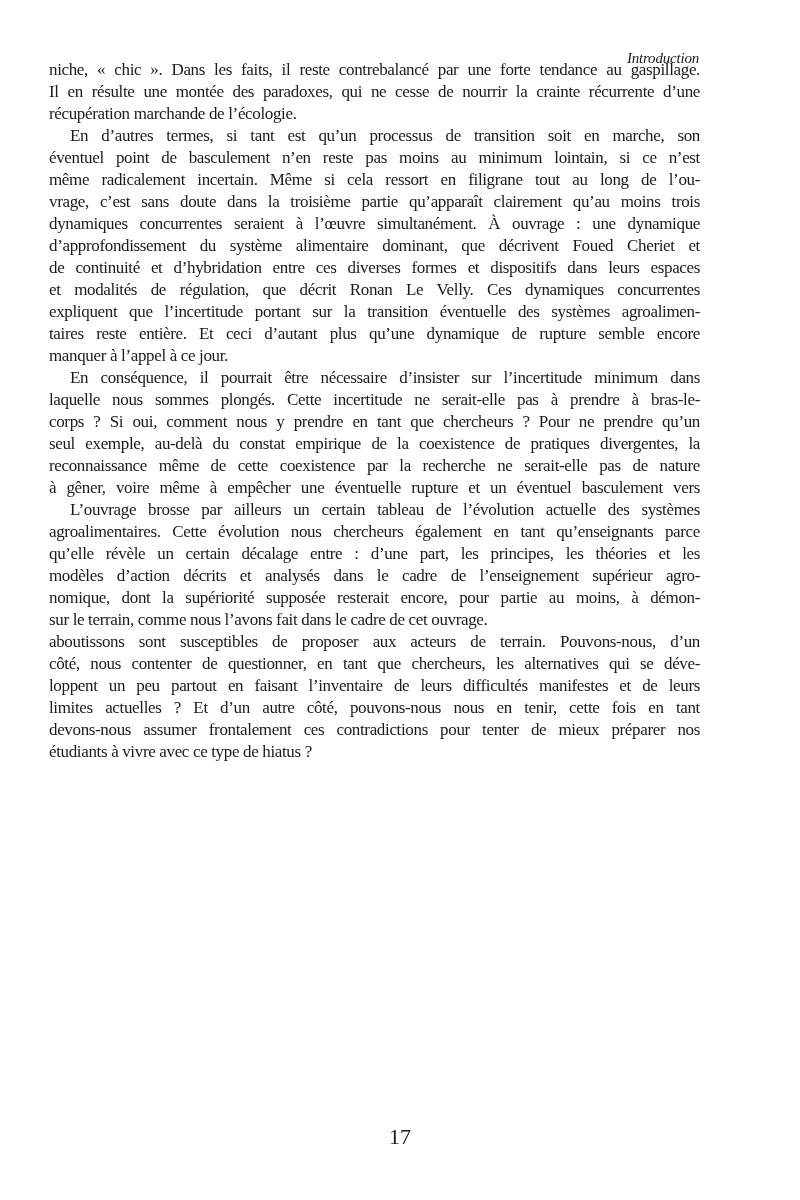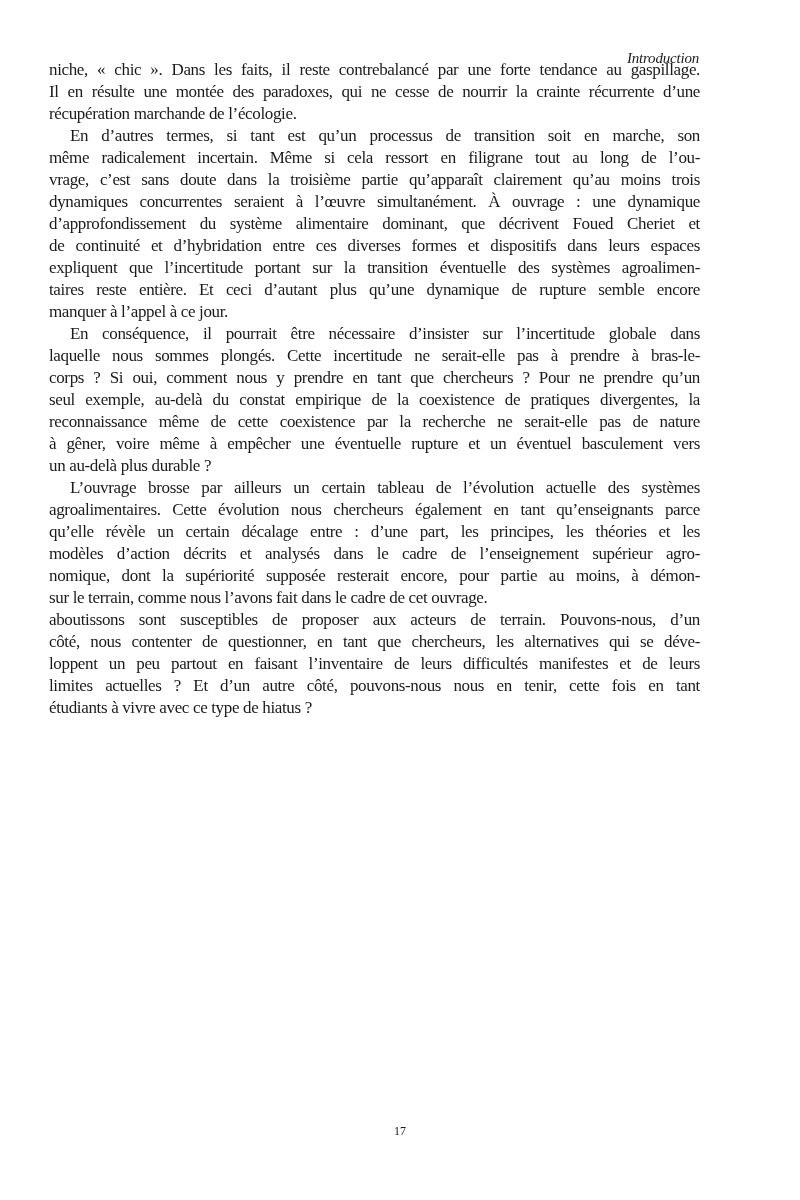--- a/index.html
+++ b/index.html
@@ -7,63 +7,65 @@
          font-family: "Liberation Serif", "DejaVu Serif", serif; color: #1a1a1a; }
   .running-head { position: absolute; top: 50px; right: 101px; font-style: italic;
                   font-size: 15px; letter-spacing: -0.2px; }
   .body { position: absolute; left: 49px; top: 59px; width: 651px; }
   .line { display: block; height: 22px; line-height: 22px; font-size: 17px;
           white-space: nowrap; text-align: justify; text-align-last: justify;
           letter-spacing: -0.35px; }
   .line.last { text-align-last: left; }
   .line.indent { text-indent: 21px; }
   .page-number { position: absolute; top: 1124px; left: 0; width: 800px; text-align: center;
-                 font-size: 12px; }
+                 font-size: 22px; }
 </style>
 </head>
 <body>
 
 <div class="running-head">Introduction</div>
 
 <div class="body" id="body-text">
     <div>
       <span class="line">niche, « chic ». Dans les faits, il reste contrebalancé par une forte tendance au gaspillage.</span>
       <span class="line">Il en résulte une montée des paradoxes, qui ne cesse de nourrir la crainte récurrente d’une</span>
       <span class="line last">récupération marchande de l’écologie.</span>
     </div>
     <div>
       <span class="line indent">En d’autres termes, si tant est qu’un processus de transition soit en marche, son</span>
+      <span class="line">éventuel point de basculement n’en reste pas moins au minimum lointain, si ce n’est</span>
       <span class="line">même radicalement incertain. Même si cela ressort en filigrane tout au long de l’ou-</span>
       <span class="line">vrage, c’est sans doute dans la troisième partie qu’apparaît clairement qu’au moins trois</span>
       <span class="line">dynamiques concurrentes seraient à l’œuvre simultanément. À ouvrage : une dynamique</span>
       <span class="line">d’approfondissement du système alimentaire dominant, que décrivent Foued Cheriet et</span>
       <span class="line">de continuité et d’hybridation entre ces diverses formes et dispositifs dans leurs espaces</span>
+      <span class="line">et modalités de régulation, que décrit Ronan Le Velly. Ces dynamiques concurrentes</span>
       <span class="line">expliquent que l’incertitude portant sur la transition éventuelle des systèmes agroalimen-</span>
       <span class="line">taires reste entière. Et ceci d’autant plus qu’une dynamique de rupture semble encore</span>
       <span class="line last">manquer à l’appel à ce jour.</span>
     </div>
     <div>
-      <span class="line indent">En conséquence, il pourrait être nécessaire d’insister sur l’incertitude globale dans</span>
+      <span class="line indent">En conséquence, il pourrait être nécessaire d’insister sur l’incertitude minimum dans</span>
       <span class="line">laquelle nous sommes plongés. Cette incertitude ne serait-elle pas à prendre à bras-le-</span>
       <span class="line">corps ? Si oui, comment nous y prendre en tant que chercheurs ? Pour ne prendre qu’un</span>
       <span class="line">seul exemple, au-delà du constat empirique de la coexistence de pratiques divergentes, la</span>
       <span class="line">reconnaissance même de cette coexistence par la recherche ne serait-elle pas de nature</span>
       <span class="line">à gêner, voire même à empêcher une éventuelle rupture et un éventuel basculement vers</span>
-      <span class="line last">un au-delà plus durable ?</span>
     </div>
     <div>
       <span class="line indent">L’ouvrage brosse par ailleurs un certain tableau de l’évolution actuelle des systèmes</span>
       <span class="line">agroalimentaires. Cette évolution nous chercheurs également en tant qu’enseignants parce</span>
       <span class="line">qu’elle révèle un certain décalage entre : d’une part, les principes, les théories et les</span>
       <span class="line">modèles d’action décrits et analysés dans le cadre de l’enseignement supérieur agro-</span>
       <span class="line">nomique, dont la supériorité supposée resterait encore, pour partie au moins, à démon-</span>
       <span class="line last">sur le terrain, comme nous l’avons fait dans le cadre de cet ouvrage.</span>
     </div>
     <div>
       <span class="line">aboutissons sont susceptibles de proposer aux acteurs de terrain. Pouvons-nous, d’un</span>
       <span class="line">côté, nous contenter de questionner, en tant que chercheurs, les alternatives qui se déve-</span>
       <span class="line">loppent un peu partout en faisant l’inventaire de leurs difficultés manifestes et de leurs</span>
       <span class="line">limites actuelles ? Et d’un autre côté, pouvons-nous nous en tenir, cette fois en tant</span>
+      <span class="line">devons-nous assumer frontalement ces contradictions pour tenter de mieux préparer nos</span>
       <span class="line last">étudiants à vivre avec ce type de hiatus ?</span>
     </div>
   </div>
 
 <div class="page-number">17</div>
 
 </body></html>

